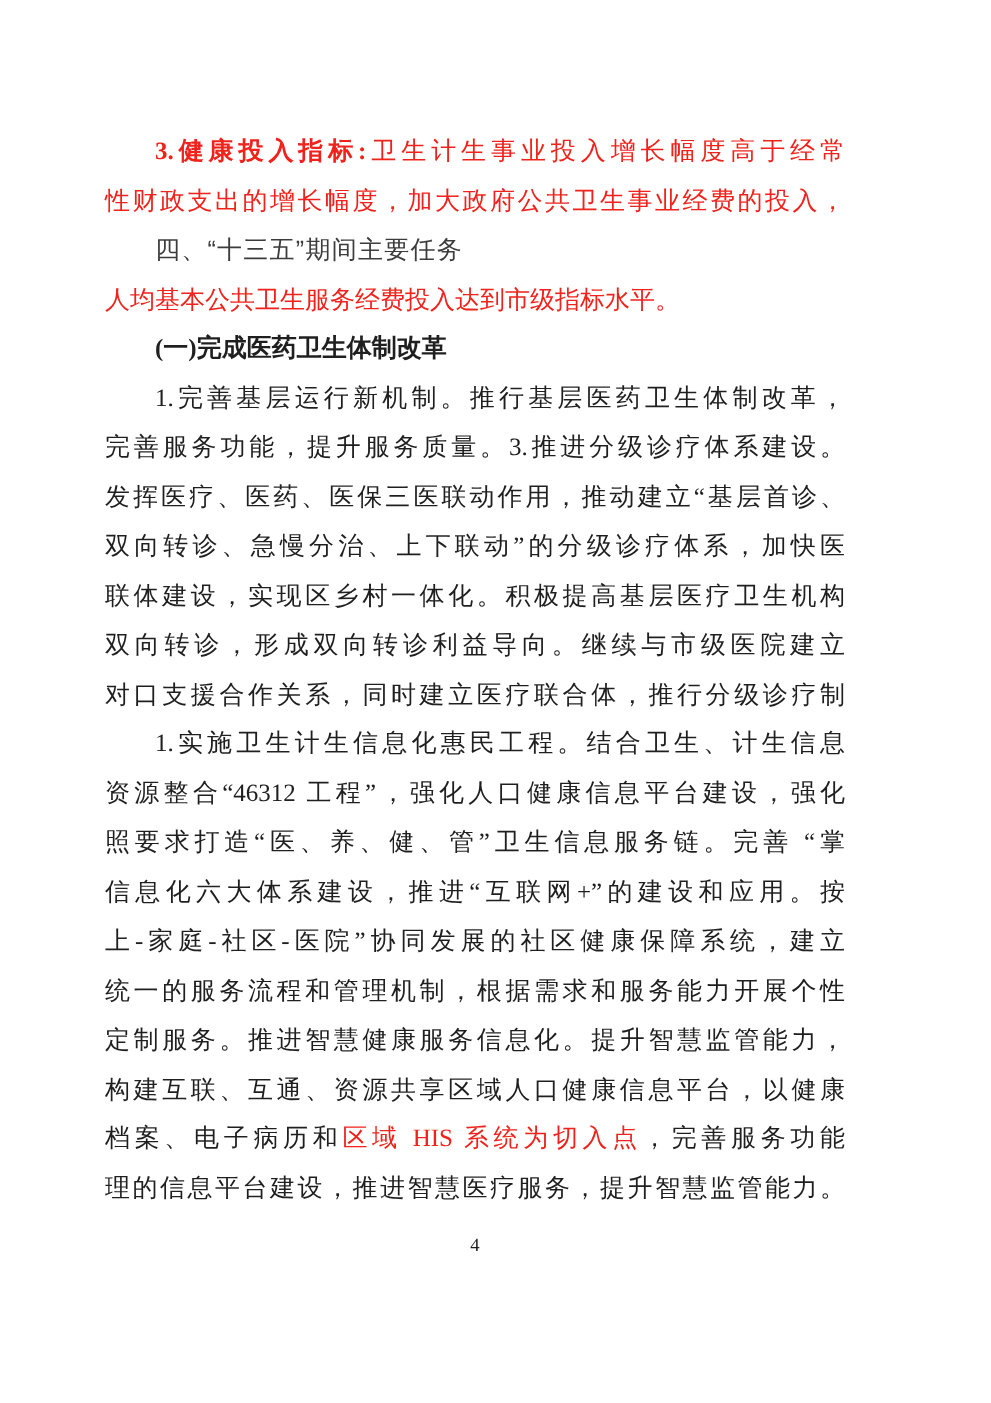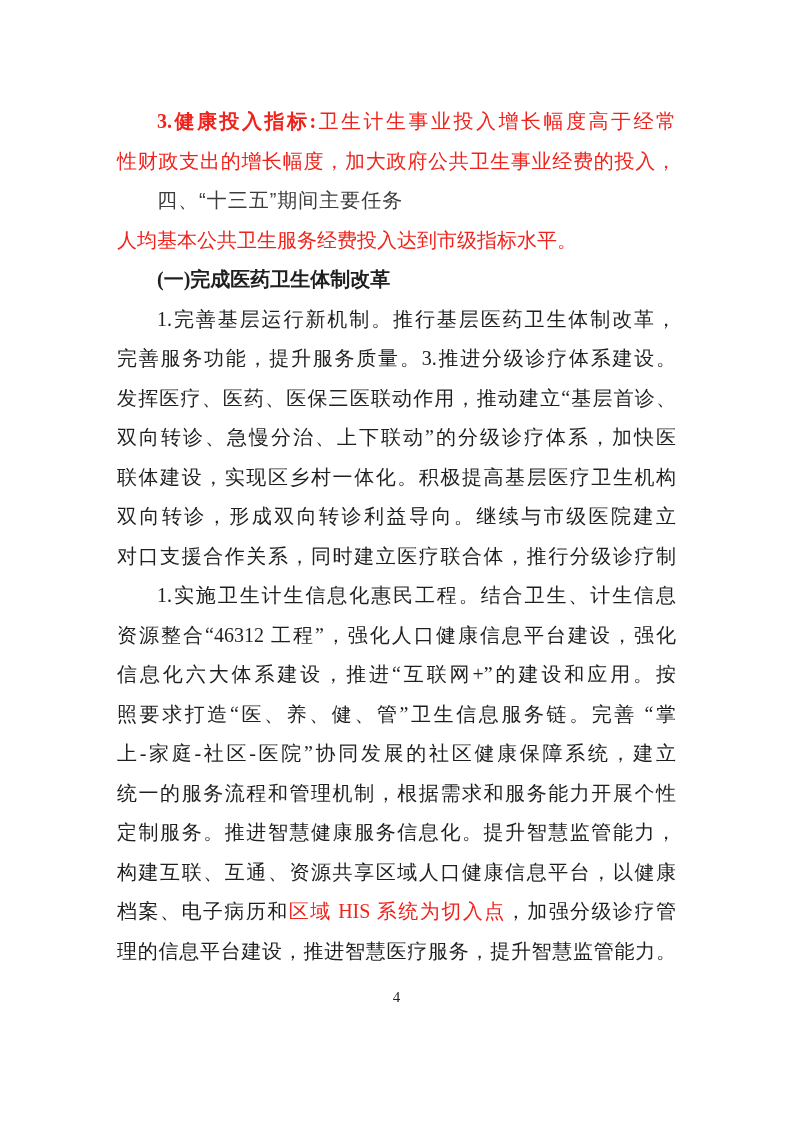--- a/index.html
+++ b/index.html
@@ -10,21 +10,21 @@
   body {
     width: 793px;
     height: 1122px;
     position: relative;
     font-family: "Liberation Serif", "DejaVu Serif", serif;
   }
   .page {
     position: absolute;
     inset: 0;
     background: var(--paper, #ffffff);
-    padding: 102px 117px 0 117px;
+    padding: 102px 117px 0 84px;
     box-sizing: border-box;
     overflow: hidden;
   }
   .line {
     height: 39.5px;
     line-height: 39.5px;
     font-size: 20px;
     color: var(--ink, #1f1f1f);
     text-align: justify;
     text-align-last: justify;
@@ -68,26 +68,26 @@
   <div class="line indent">1.完善基层运行新机制。推行基层医药卫生体制改革，</div>
   <div class="line">完善服务功能，提升服务质量。3.推进分级诊疗体系建设。</div>
   <div class="line">发挥医疗、医药、医保三医联动作用，推动建立“基层首诊、</div>
   <div class="line">双向转诊、急慢分治、上下联动”的分级诊疗体系，加快医</div>
   <div class="line">联体建设，实现区乡村一体化。积极提高基层医疗卫生机构</div>
   <div class="line">双向转诊，形成双向转诊利益导向。继续与市级医院建立</div>
   <div class="line">对口支援合作关系，同时建立医疗联合体，推行分级诊疗制</div>
 
   <div class="line indent">1.实施卫生计生信息化惠民工程。结合卫生、计生信息</div>
   <div class="line">资源整合“46312 工程”，强化人口健康信息平台建设，强化</div>
+  <div class="line">照要求打造“医、养、健、管”卫生信息服务链。完善 “掌</div>
   <div class="line">信息化六大体系建设，推进“互联网+”的建设和应用。按</div>
-  <div class="line">照要求打造“医、养、健、管”卫生信息服务链。完善 “掌</div>
   <div class="line">上-家庭-社区-医院”协同发展的社区健康保障系统，建立</div>
   <div class="line">统一的服务流程和管理机制，根据需求和服务能力开展个性</div>
   <div class="line">定制服务。推进智慧健康服务信息化。提升智慧监管能力，</div>
   <div class="line">构建互联、互通、资源共享区域人口健康信息平台，以健康</div>
   <div class="line">
-    <span>档案、电子病历和</span><span class="red">区域 HIS 系统为切入点</span><span>，加强分级诊疗管</span>
+    <span>档案、电子病历和</span><span class="red">区域 HIS 系统为切入点</span><span>，完善服务功能</span>
   </div>
   <div class="line">理的信息平台建设，推进智慧医疗服务，提升智慧监管能力。</div>
 
   <div class="pagenum">4</div>
 
 </div>
 
 </body></html>

